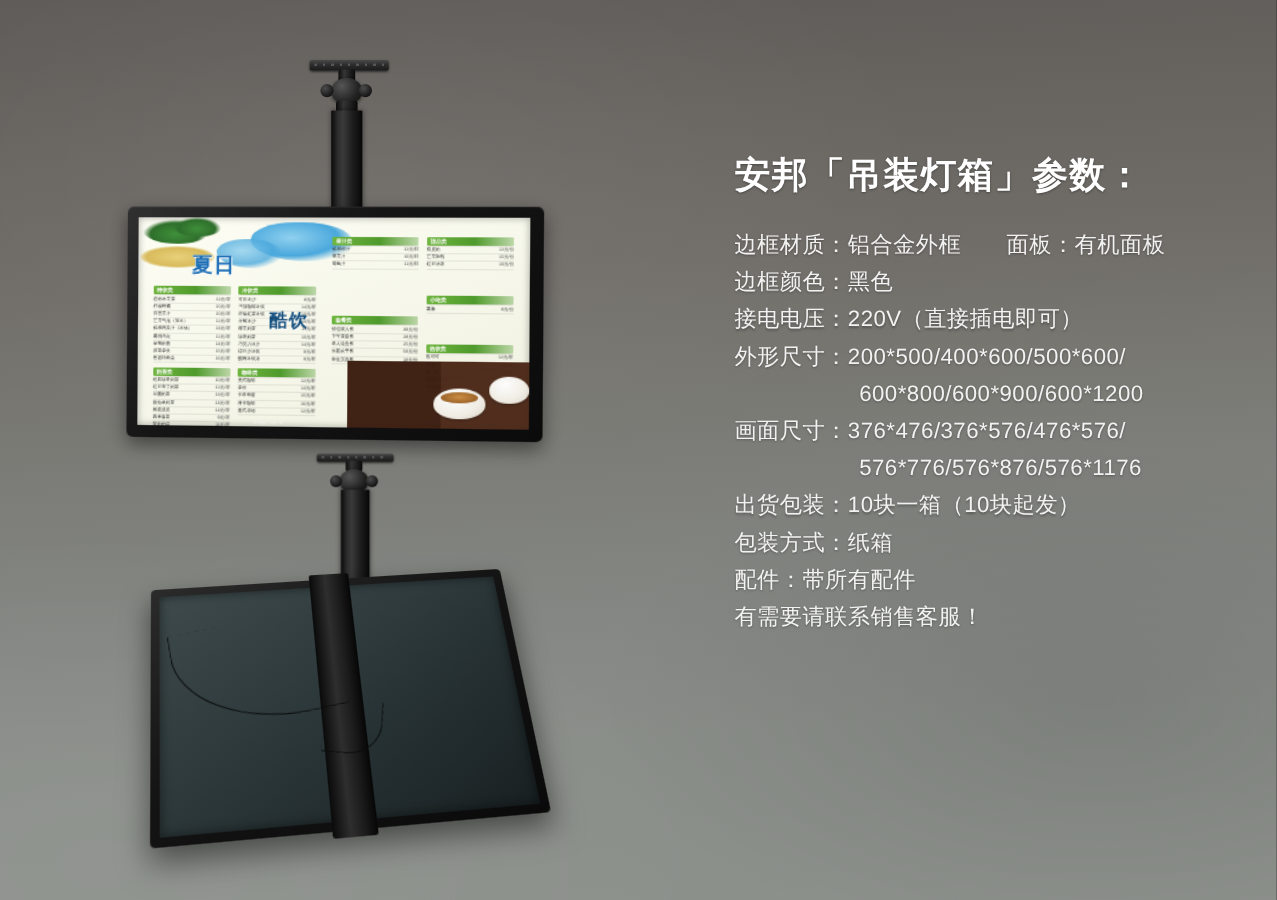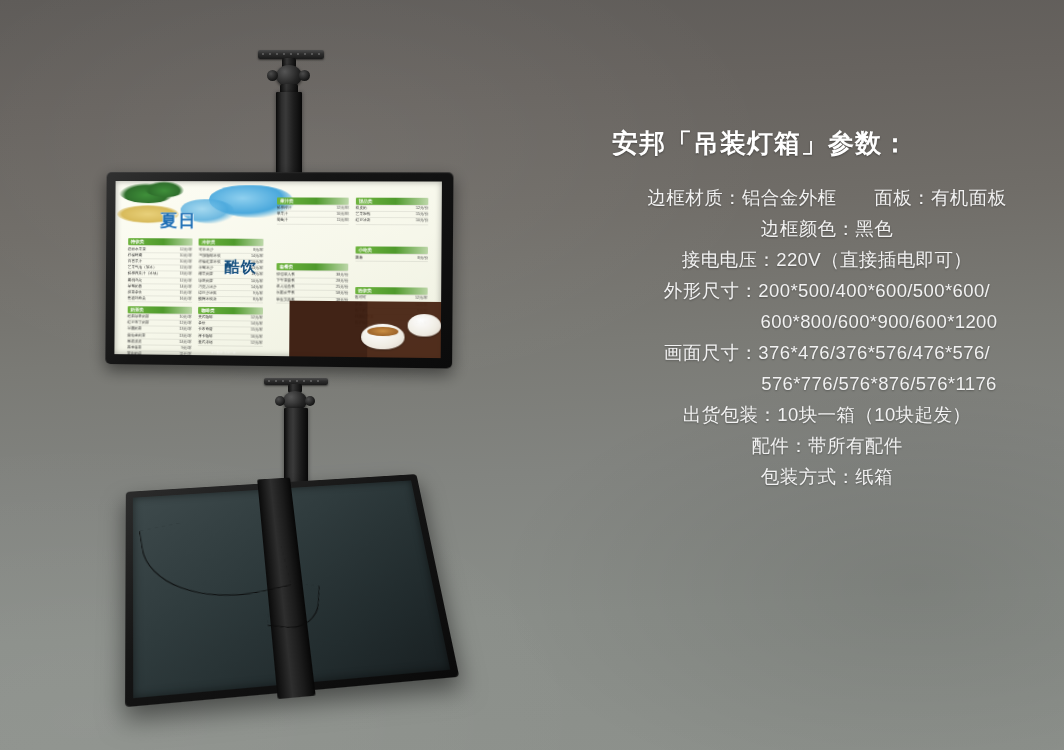--- a/index.html
+++ b/index.html
@@ -235,36 +235,35 @@
     opacity: 0.85;
   }
 
   
   #spec-panel {
     position: absolute;
     left: 612px; top: 126px;
     width: 430px;
   }
   #spec-title {
-    font-size: 26px;
+    font-size: 30px;
     font-weight: bold;
     color: #ffffff;
     letter-spacing: 1px;
     text-shadow: 0 1px 2px rgba(0,0,0,0.35);
     margin-bottom: 21px;
     white-space: nowrap;
   }
   .spec-line {
     font-size: 18.5px;
     color: #f2f2f2;
     line-height: 31px;
     letter-spacing: 0.4px;
     text-shadow: 0 1px 2px rgba(0,0,0,0.3);
     white-space: nowrap;
-    text-align: center;
   }
   .spec-line.indent { padding-left: 104px; }
 </style>
 </head>
 <body>
 
 <div id="stage">
   <div id="bg-wash"></div>
 
   <div class="mount" style="left:252px; top:50px; width:80px; height:125px;">
@@ -565,17 +564,18 @@
     <div id="spec-title">安邦「吊装灯箱」参数：</div>
     <div id="spec-lines">
         <div class="spec-line">边框材质：铝合金外框　　面板：有机面板</div>
         <div class="spec-line">边框颜色：黑色</div>
         <div class="spec-line">接电电压：220V（直接插电即可）</div>
         <div class="spec-line">外形尺寸：200*500/400*600/500*600/</div>
         <div class="spec-line indent">600*800/600*900/600*1200</div>
         <div class="spec-line">画面尺寸：376*476/376*576/476*576/</div>
         <div class="spec-line indent">576*776/576*876/576*1176</div>
         <div class="spec-line">出货包装：10块一箱（10块起发）</div>
+        <div class="spec-line">包装方式：纸箱</div>
         <div class="spec-line">配件：带所有配件</div>
-        <div class="spec-line">包装方式：纸箱</div>
+        <div class="spec-line">有需要请联系销售客服！</div>
       </div>
   </div>
 </div>
 
 </body></html>

